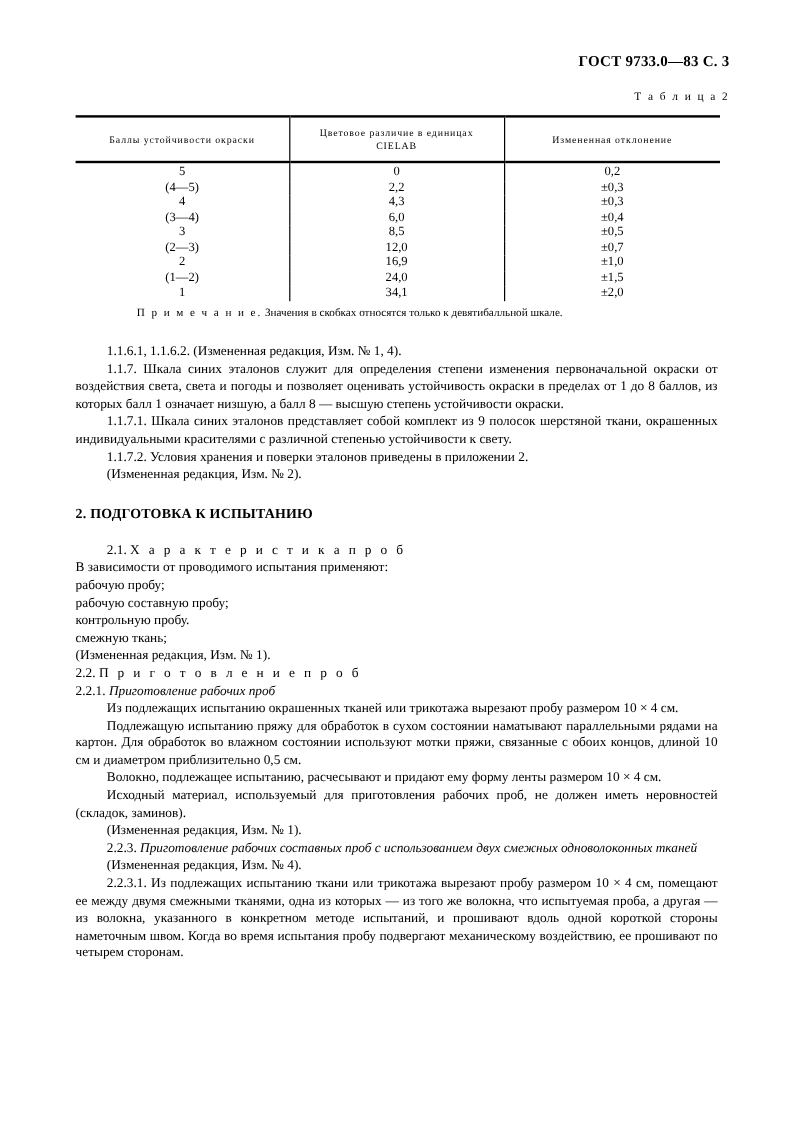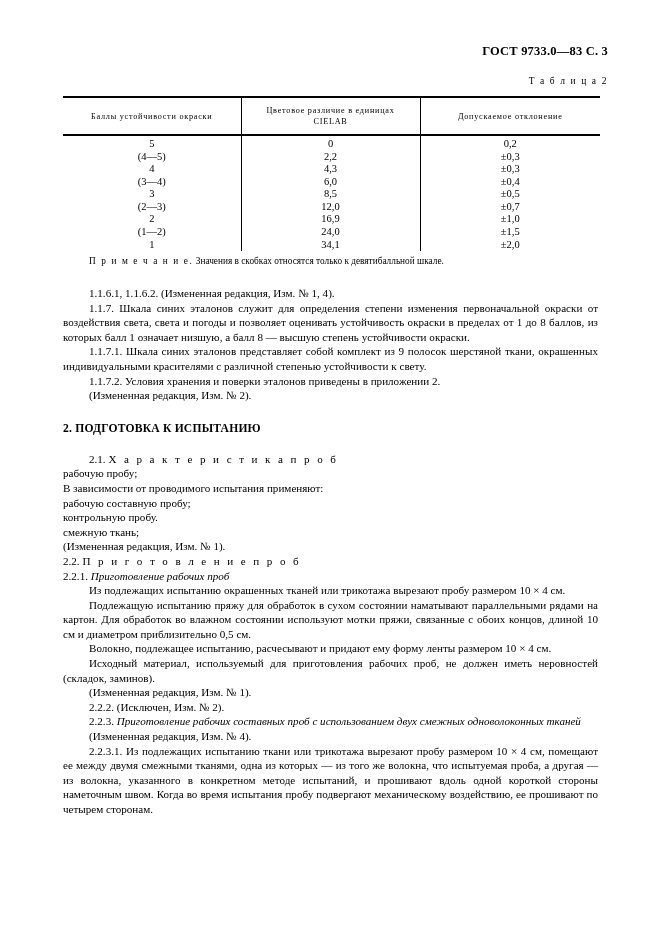--- a/index.html
+++ b/index.html
@@ -84,20 +84,21 @@
   .note {
     position: absolute;
     left: 89px;
     top: 256px;
     width: 500px;
     font-size: 9.3px;
     line-height: 1.2;
   }
   .note .sp {
     letter-spacing: 1.6px;
+    margin-left: 25px;
   }
 
   .body {
     position: absolute;
     left: 18px;
     top: 286px;
     width: 625px;
   }
   p {
     margin: 0;
@@ -137,21 +138,21 @@
           <col class="c2">
           <col class="c3">
         </colgroup>
       <thead>
         <tr>
           <th>Баллы устойчивости окраски</th>
           <th class="div">
             <span>Цветовое различие в единицах</span><br>
             <span>CIELAB</span>
           </th>
-          <th class="div">Допускаемое отклонение</th>
+          <th class="div">Измененная отклонение</th>
         </tr>
       </thead>
       <tbody id="tbody">
           <tr>
             <td>5</td>
             <td class="div">0</td>
             <td class="div">0,2</td>
           </tr>
           <tr>
             <td>(4—5)</td>
@@ -210,43 +211,42 @@
     <p class="ind">1.1.7.1. Шкала синих эталонов представляет собой комплект из 9 полосок шерстяной ткани, окрашенных индивидуальными красителями с различной степенью устойчивости к свету.</p>
 
     <p class="ind">1.1.7.2. Условия хранения и поверки эталонов приведены в приложении 2.</p>
 
     <p class="ind"><b class="bold">(Измененная редакция, Изм. № 2).</b></p>
 
     <h2 class="section">2. ПОДГОТОВКА К ИСПЫТАНИЮ</h2>
 
     <p class="ind"><span>2.1. </span><span class="spaced">Х а р а к т е р и с т и к а   п р о б</span></p>
 
+    <p class="noind">В зависимости от проводимого испытания применяют:</p>
     <p class="noind">рабочую пробу;</p>
-    <p class="noind">В зависимости от проводимого испытания применяют:</p>
     <p class="noind">рабочую составную пробу;</p>
     <p class="noind">контрольную пробу.</p>
     <p class="noind">смежную ткань;</p>
 
     <p class="noind"><b class="bold">(Измененная редакция, Изм. № 1).</b></p>
 
     <p class="noind"><span>2.2. </span><span class="spaced">П р и г о т о в л е н и е   п р о б</span></p>
 
     <p class="noind"><span>2.2.1. </span><i class="it">Приготовление рабочих проб</i></p>
 
     <p class="ind">Из подлежащих испытанию окрашенных тканей или трикотажа вырезают пробу размером 10 × 4 см.</p>
 
     <p class="ind">Подлежащую испытанию пряжу для обработок в сухом состоянии наматывают параллельными рядами на картон. Для обработок во влажном состоянии используют мотки пряжи, связанные с обоих концов, длиной 10 см и диаметром приблизительно 0,5 см.</p>
 
     <p class="ind">Волокно, подлежащее испытанию, расчесывают и придают ему форму ленты размером 10 × 4 см.</p>
 
     <p class="ind">Исходный материал, используемый для приготовления рабочих проб, не должен иметь неровностей (складок, заминов).</p>
 
     <p class="ind"><b class="bold">(Измененная редакция, Изм. № 1).</b></p>
 
-    <p class="ind"><span>2.2.2. </span><b class="bold">(Исключен, Изм. № 2).</b></p>
 
     <p class="ind"><span>2.2.3. </span><i class="it">Приготовление рабочих составных проб с использованием двух смежных одноволоконных тканей</i></p>
 
     <p class="ind"><b class="bold">(Измененная редакция, Изм. № 4).</b></p>
 
     <p class="ind">2.2.3.1. Из подлежащих испытанию ткани или трикотажа вырезают пробу размером 10 × 4 см, помещают ее между двумя смежными тканями, одна из которых — из того же волокна, что испытуемая проба, а другая — из волокна, указанного в конкретном методе испытаний, и прошивают вдоль одной короткой стороны наметочным швом. Когда во время испытания пробу подвергают механическому воздействию, ее прошивают по четырем сторонам.</p>
 
 
   </div>
 </div>

